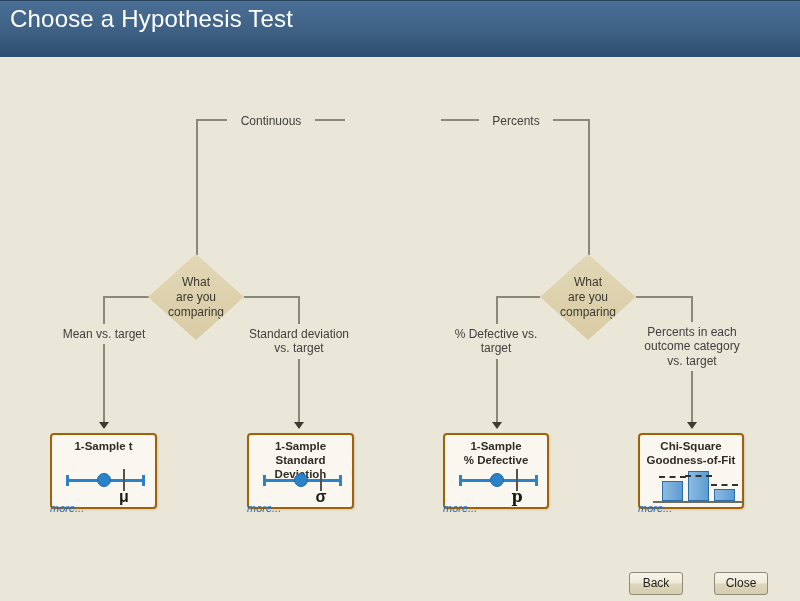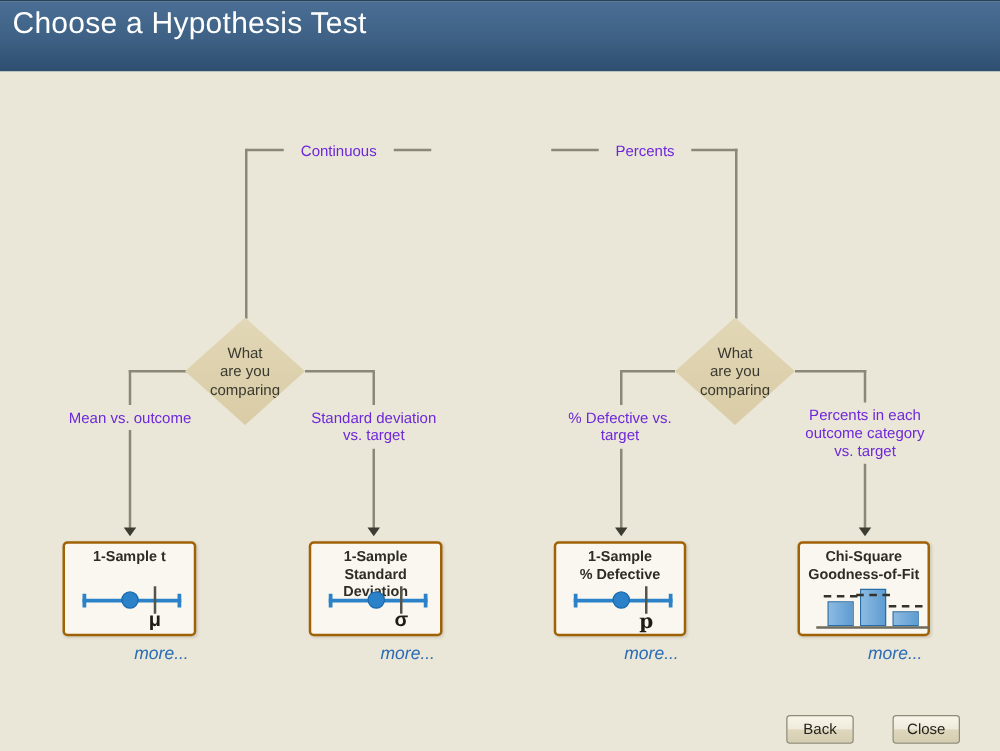--- a/index.html
+++ b/index.html
@@ -21,21 +21,21 @@
   .vline { position:absolute; width:2px; background:#8b8877; z-index:1; }
 
   .diamond { position:absolute; width:96px; height:86px; z-index:2;
     background:linear-gradient(180deg,#e2d7b6 0%,#d9cca6 100%);
     clip-path:polygon(50% 0, 100% 50%, 50% 100%, 0 50%);
     display:flex; align-items:center; justify-content:center;
     font-size:12px; color:#3a392f; text-align:center; line-height:1.25;
     white-space:pre-line; }
 
   .linelabel { position:absolute; z-index:2; background:#ebe7d8;
-    text-align:center; font-size:12px; color:#6d28d9; line-height:1.2;
+    text-align:center; font-size:12px; color:#404040; line-height:1.2;
     padding:3px 0; white-space:pre-line; }
 
   .arrow { position:absolute; width:0; height:0; z-index:2;
     border-left:5px solid transparent; border-right:5px solid transparent;
     border-top:7px solid #3d3c33; }
 
   .card { position:absolute; width:107px; height:76px; z-index:2;
     background:#f9f7ef; border:2px solid #a16207; border-radius:4px;
     box-shadow:1px 1px 2px rgba(90,85,60,0.18); }
   .card-title { padding-top:5px; text-align:center; font-size:11.5px;
@@ -59,22 +59,22 @@
   .chi .bar { position:absolute; width:21px; border:1px solid #2a6ca5;
     background:linear-gradient(90deg,#8cbbe2 0%,#5e9cd2 100%); }
   .chi .b1 { left:22px; top:16px; height:20px; }
   .chi .b2 { left:48px; top:6px;  height:30px; }
   .chi .b3 { left:74px; top:24px; height:12px; }
   .chi .dash { position:absolute; height:0; width:27px; border-top:2px dashed #33322b; }
   .chi .d1 { left:19px; top:11px; }
   .chi .d2 { left:45px; top:10px; }
   .chi .d3 { left:71px; top:19px; }
 
-  .more { position:absolute; top:457px; z-index:2; font-size:14px; font-style:italic;
-    color:#2a6cb5; text-align:right; cursor:pointer; }
+  .more { position:absolute; top:445px; z-index:2; font-size:11px; font-style:italic;
+    color:#2a6cb5; text-align:left; cursor:pointer; }
 
   .btn { position:absolute; top:515px; width:54px; height:23px; z-index:3;
     background:linear-gradient(180deg,#f8f5e9 0%,#efeada 48%,#ded7bd 52%,#d5cdaf 100%);
     border:1px solid #8e8b79; border-radius:3px;
     font-size:12px; color:#23221c; text-align:center; line-height:21px; cursor:pointer; }
 </style>
 </head>
 <body>
 
 <div class="header">
@@ -100,21 +100,21 @@
 
   <div class="hline" style="left:103px; top:239px; width:46px;"></div>
   <div class="vline" style="left:103px; top:239px; height:128px;"></div>
   <div class="hline" style="left:244px; top:239px; width:56px;"></div>
   <div class="vline" style="left:298px; top:239px; height:128px;"></div>
   <div class="hline" style="left:496px; top:239px; width:44px;"></div>
   <div class="vline" style="left:496px; top:239px; height:128px;"></div>
   <div class="hline" style="left:636px; top:239px; width:57px;"></div>
   <div class="vline" style="left:691px; top:239px; height:128px;"></div>
 
-  <div class="linelabel" style="left:54px;  top:267px; width:100px;">Mean vs. outcome</div>
+  <div class="linelabel" style="left:54px;  top:267px; width:100px;">Mean vs. target</div>
   <div class="linelabel" style="left:239px; top:267px; width:120px;">Standard deviation
 vs. target</div>
   <div class="linelabel" style="left:446px; top:267px; width:100px;">% Defective vs.
 target</div>
   <div class="linelabel" style="left:626px; top:265px; width:132px;">Percents in each
 outcome category
 vs. target</div>
 
   <div class="arrow" style="left:99px;  top:365px;"></div>
   <div class="arrow" style="left:294px; top:365px;"></div>

